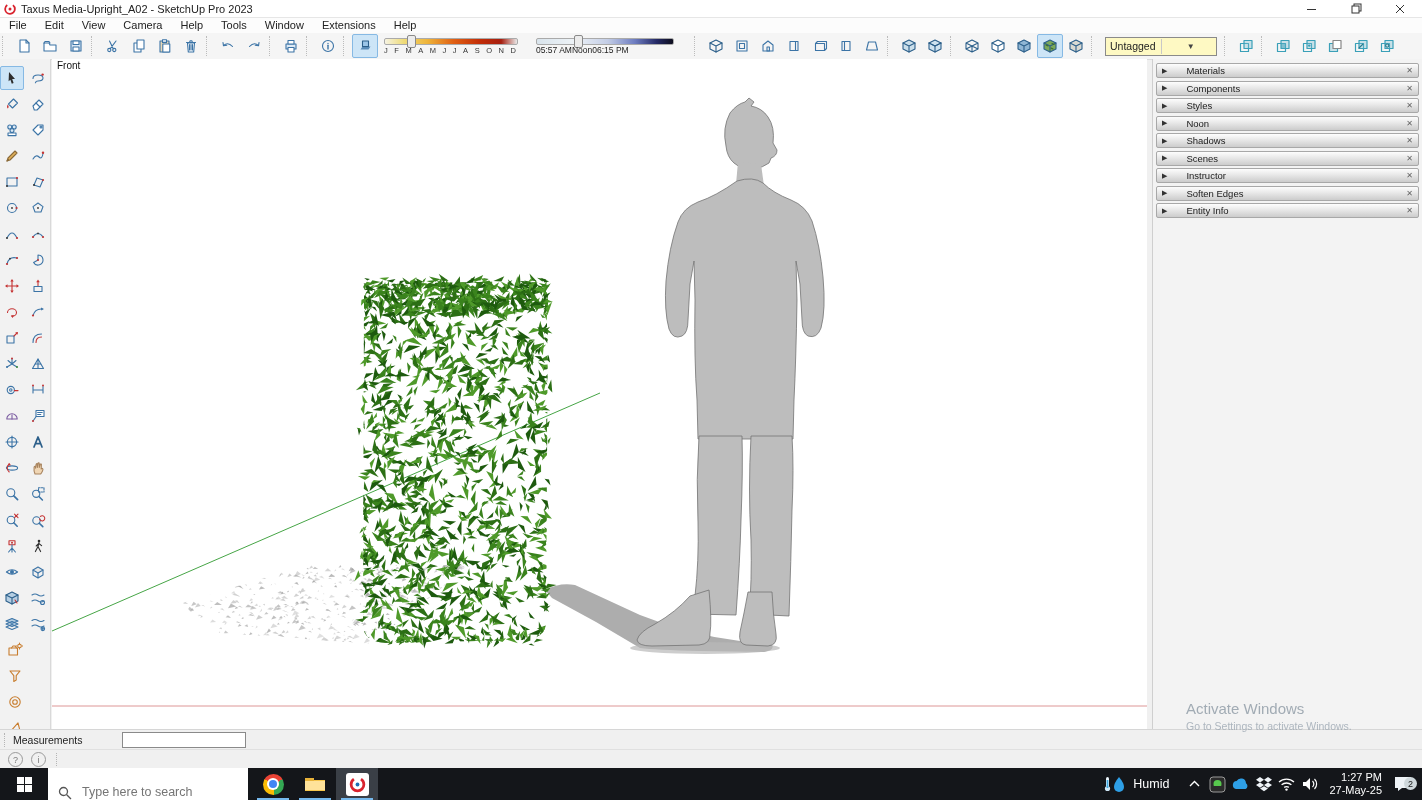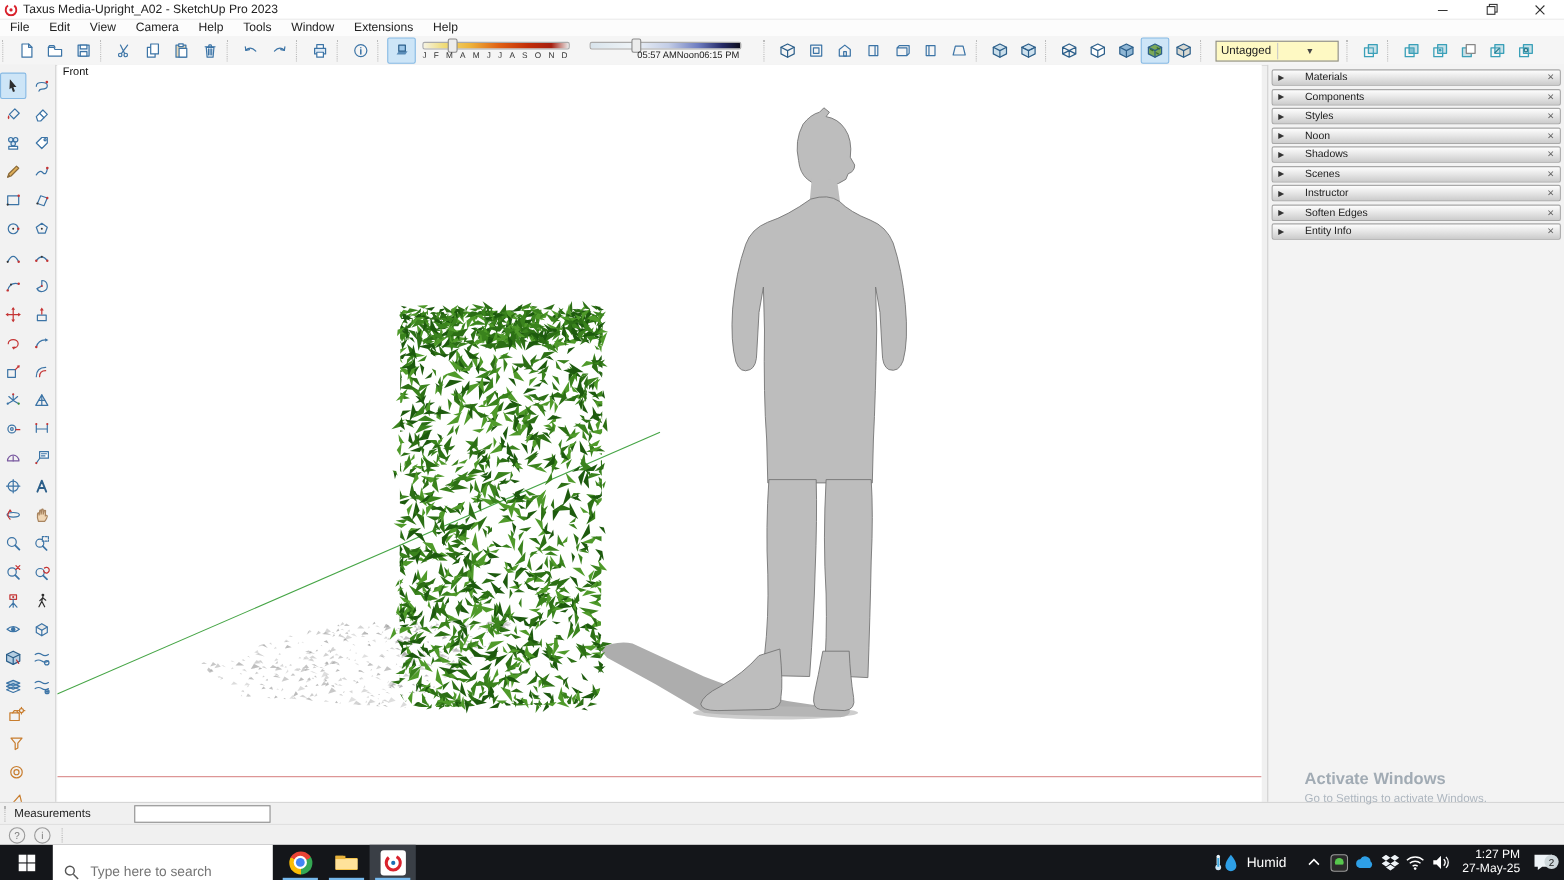--- a/index.html
+++ b/index.html
@@ -23,21 +23,21 @@
   .tb-sep{width:5px;height:20px;border-left:1px dotted #bcbcbc;margin:0 3px 0 2px;}
   .tbtn{width:24px;height:22px;display:flex;align-items:center;justify-content:center;border:1px solid transparent;border-radius:2px;}
   .tbtn.sel{background:#cde5f7;border-color:#86b9e4;}
   .tbtn svg{display:block;}
   .slider{position:relative;width:140px;height:22px;margin:0 6px;}
   .slider .track{position:absolute;left:0;top:3px;width:132px;height:5px;border:1px solid #aaa;border-radius:2px;}
   .track.mgrad{background:linear-gradient(90deg,#f6f3e2 0%,#efdc7a 14%,#eeb43a 32%,#e06014 52%,#c22d08 72%,#a61f10 88%,#e9e9e9 100%);}
   .track.tgrad{background:linear-gradient(90deg,#d9e4ec 0%,#eef3f7 28%,#c3cde6 52%,#6d7cc0 72%,#252a66 88%,#0d0d1d 100%);}
   .slider .handle{position:absolute;top:0;width:7px;height:11px;background:#ececec;border:1px solid #8a8a8a;border-radius:2px;}
   .slider .labels{position:absolute;left:0;top:11px;width:132px;display:flex;justify-content:space-between;font-size:7.5px;color:#333;}
-  .slider .tlabels{position:absolute;left:0;top:10px;width:136px;display:flex;justify-content:flex-end;font-size:8.5px;color:#222;}
+  .slider .tlabels{position:absolute;left:0;top:10px;width:136px;display:flex;justify-content:flex-start;font-size:8.5px;color:#222;}
   .select{width:110px;height:17px;background:#fef9c3;border:1px solid #8a8a8a;display:flex;align-items:center;font-size:10.5px;color:#222;margin:0 5px;position:relative;}
   .select span{padding-left:4px;flex:1;}
   .select .caret{width:15px;height:15px;border-left:1px solid #c8c8c8;display:flex;align-items:center;justify-content:center;font-size:8px;color:#444;}
 
   
   .palette{position:absolute;left:0;top:59px;width:51px;height:670px;background:#f2f2f2;border-right:1px solid #d9d9d9;padding-top:7px;box-sizing:border-box;overflow:hidden;}
   .prow{display:flex;justify-content:center;gap:2px;margin-bottom:2px;}
   .pbtn{width:22px;height:22px;display:flex;align-items:center;justify-content:center;border:1px solid transparent;border-radius:2px;}
   .pbtn.sel{background:#cde5f7;border-color:#86b9e4;}
 
@@ -50,21 +50,21 @@
   .tray{position:absolute;left:1152px;top:59px;width:270px;height:670px;background:#f3f3f3;border-left:1px solid #cfcfcf;box-sizing:border-box;}
   .trayhead{height:16px;background:#eaeaea;border-bottom:1px solid #cccccc;display:flex;align-items:center;font-size:10.5px;color:#222;padding-left:5px;}
   .trayhead .spacer{flex:1;}
   .traybtn{width:11px;height:11px;border:1px solid #999;background:#f8f8f8;margin-right:3px;display:flex;align-items:center;justify-content:center;font-size:7px;color:#555;border-radius:1px;}
   .sections{padding:4px 3px 0 3px;}
   .secbar{height:13px;margin-bottom:2.5px;background:linear-gradient(180deg,#fdfdfd 0%,#e8e8e8 45%,#cccccc 100%);border:1px solid #a8a8a8;border-radius:2px;display:flex;align-items:center;font-size:9.5px;color:#1a1a1a;gap:15px;}
   .secbar .arr{font-size:7px;color:#333;margin:0 4px 0 5px;}
   .secbar .lbl{flex:1;}
   .secbar .x{font-size:8px;color:#666;margin-right:5px;}
 
-  .watermark1{position:absolute;left:1186px;top:700px;font-size:15px;color:rgba(140,152,164,.8);z-index:5;font-weight:bold;}
+  .watermark1{position:absolute;left:1186px;top:700px;font-size:15px;color:rgba(140,152,164,.8);z-index:5;}
   .watermark2{position:absolute;left:1186px;top:720px;font-size:10.5px;color:rgba(150,162,174,.75);z-index:5;}
 
   
   .measurebar{position:absolute;left:0;top:729px;width:1422px;height:20px;background:#f0f0f0;border-top:1px solid #d6d6d6;display:flex;align-items:center;}
   .measurebar .grip{width:4px;height:14px;border-left:1px dotted #b5b5b5;margin:0 4px;}
   .measurebar .mlabel{font-size:10.5px;color:#222;}
   .measurebar input{margin-left:40px;width:118px;height:12px;border:1px solid #8a8a8a;background:#fff;font-size:10px;}
   .statusbar{position:absolute;left:0;top:749px;width:1422px;height:19px;background:#f0f0f0;border-top:1px solid #e0e0e0;display:flex;align-items:center;}
   .statico{width:13px;height:13px;border:1px solid #9a9a9a;border-radius:50%;color:#7a7a7a;font-size:9px;display:flex;align-items:center;justify-content:center;margin-left:8px;}
   .statusbar .grip{width:4px;height:13px;border-left:1px dotted #b5b5b5;margin-left:10px;}

